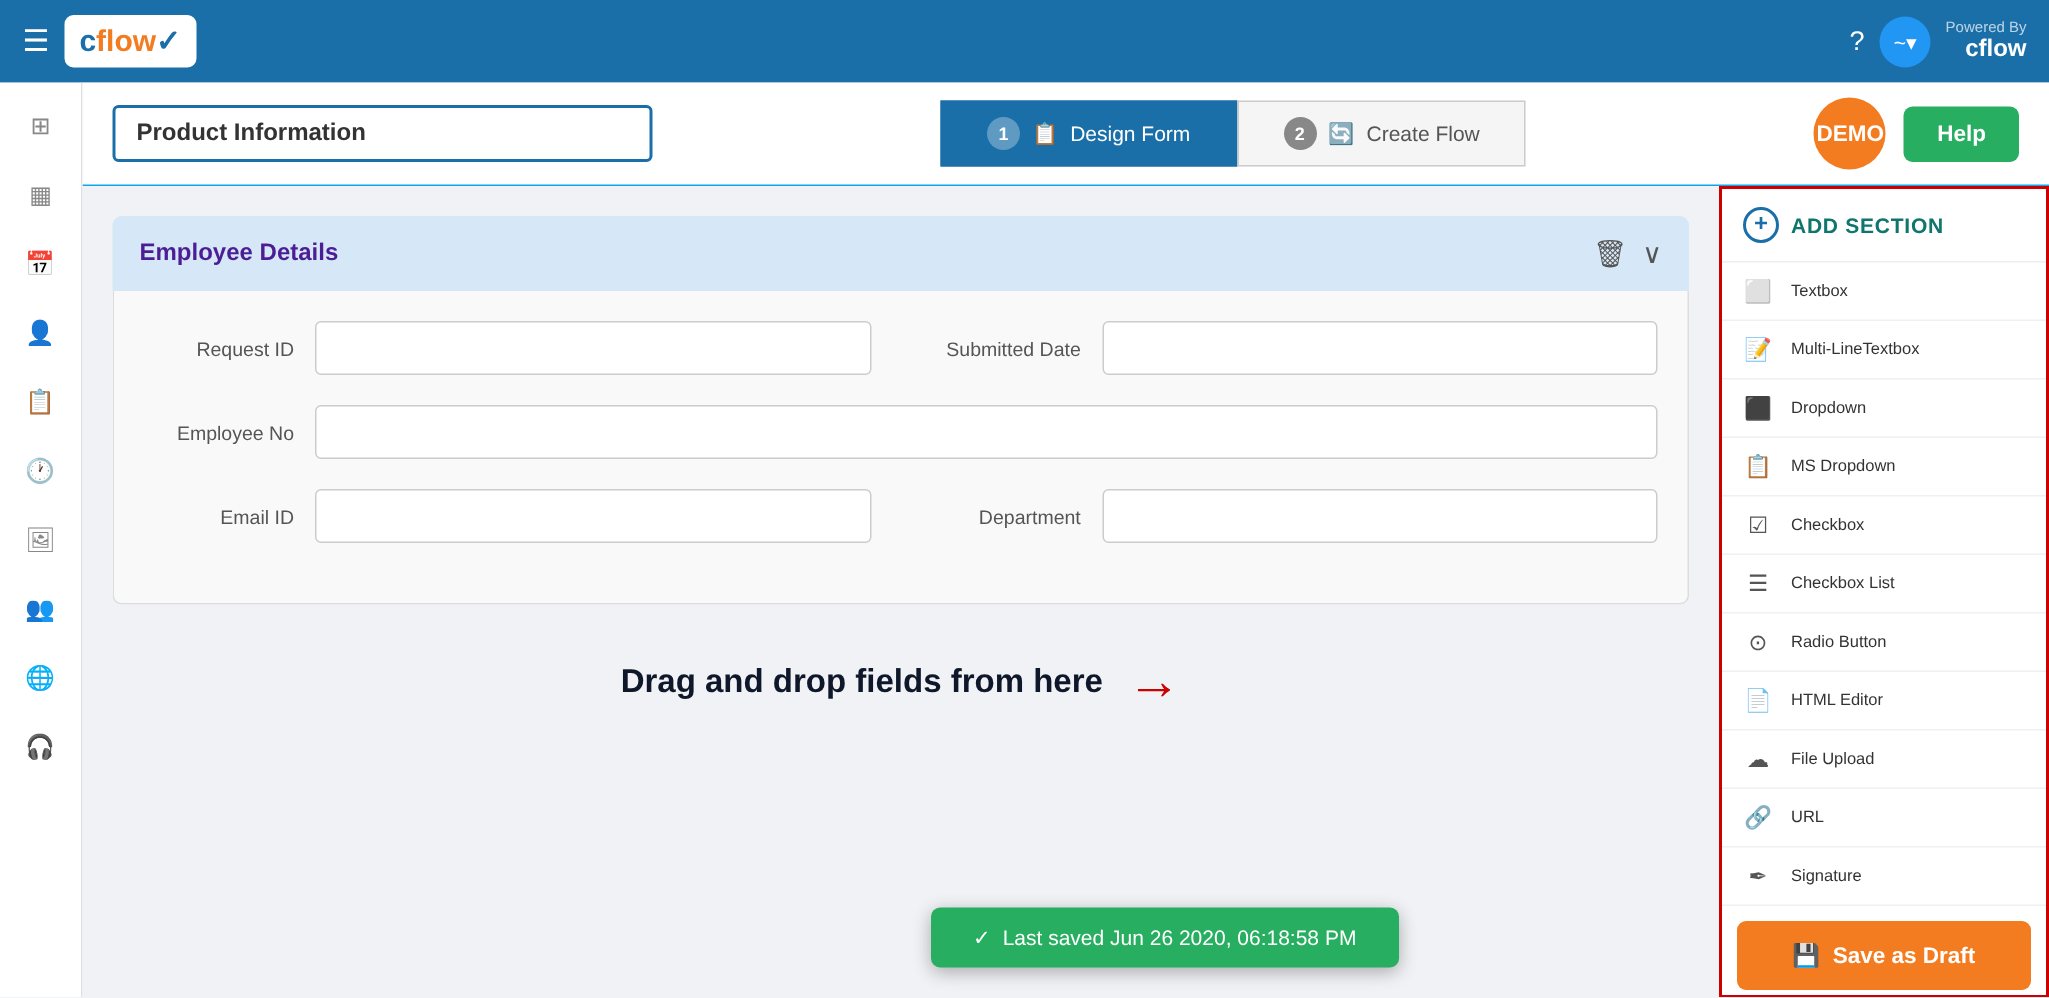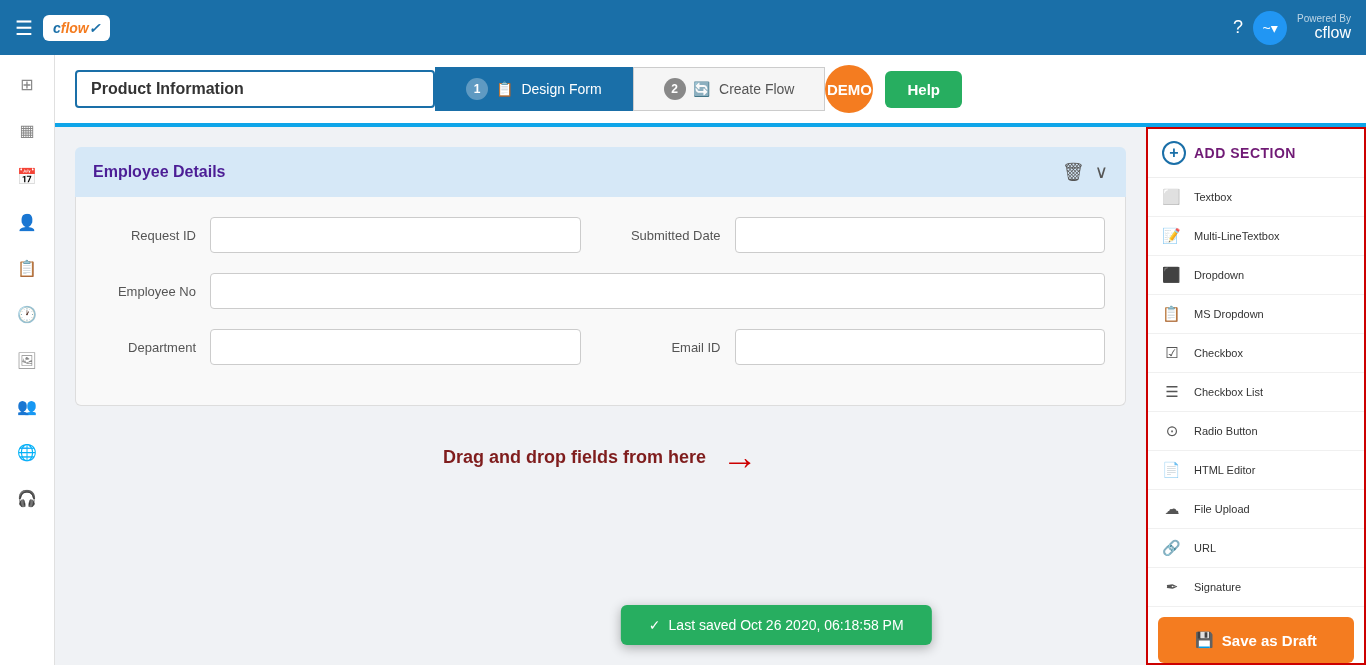--- a/index.html
+++ b/index.html
@@ -17,37 +17,36 @@
     }
     .navbar-left { display: flex; align-items: center; gap: 10px; }
     .hamburger { color: white; font-size: 20px; cursor: pointer; }
     .logo-box {
       background: white;
       border-radius: 6px;
       padding: 5px 10px;
       display: flex; align-items: center;
     }
     .logo-text {
-      font-size: 14px;
+      font-size: 20px;
       font-weight: bold;
       color: #1a6fa8;
-      font-style: italic;
     }
     .logo-text span { color: #f47c20; }
     .navbar-right { display: flex; align-items: center; gap: 10px; }
     .nav-icon { color: white; font-size: 18px; cursor: pointer; }
     .user-avatar {
       background: #2196f3;
       border-radius: 50%;
       width: 34px; height: 34px;
       display: flex; align-items: center; justify-content: center;
       color: white; font-size: 14px; cursor: pointer;
     }
     .powered-by { color: rgba(255,255,255,0.7); font-size: 10px; text-align: right; }
-    .cflow-brand { color: white; font-size: 16px; font-weight: normal; }
+    .cflow-brand { color: white; font-size: 16px; font-weight: bold; }
 
     
     .main-layout {
       display: flex;
       flex: 1;
       overflow: hidden;
     }
 
     
     .left-sidebar {
@@ -78,22 +77,22 @@
       overflow: hidden;
       background: #f0f2f5;
     }
 
     
     .header-row {
       background: white;
       padding: 10px 20px;
       display: flex;
       align-items: center;
-      justify-content: flex-start;
-      border-bottom: 4px solid #0ea5e9;
+      justify-content: space-between;
+      border-bottom: 1px solid #0ea5e9;
       flex-shrink: 0;
     }
     .form-title-input {
       border: 2px solid #1a6fa8;
       border-radius: 4px;
       padding: 8px 14px;
       font-size: 16px;
       font-weight: bold;
       color: #333;
       width: 360px;
@@ -211,23 +210,23 @@
 
     
     .drag-hint {
       display: flex;
       align-items: center;
       justify-content: center;
       gap: 16px;
       padding: 30px 0 10px 0;
     }
     .drag-hint-text {
-      font-size: 18px;
-      font-weight: bold;
-      color: #7f1d1d;
+      font-size: 22px;
+      font-weight: bold;
+      color: #0f172a;
     }
     .drag-arrow {
       color: #cc0000;
       font-size: 36px;
     }
 
     
     .right-panel {
       width: 220px;
       background: white;
@@ -251,21 +250,21 @@
       border: 2px solid #1a6fa8;
       display: flex; align-items: center; justify-content: center;
       color: #1a6fa8;
       font-size: 16px;
       font-weight: bold;
       cursor: pointer;
     }
     .add-section-label {
       font-size: 14px;
       font-weight: bold;
-      color: #701a75;
+      color: #0f766e;
       letter-spacing: 0.5px;
     }
 
     .panel-item {
       display: flex;
       align-items: center;
       gap: 12px;
       padding: 10px 14px;
       cursor: pointer;
       border-bottom: 1px solid #f0f0f0;
@@ -394,25 +393,25 @@
 
             <div class="form-row">
               <div class="form-field">
                 <label class="field-label">Employee No</label>
                 <input class="field-input" type="text" style="">
               </div>
             </div>
 
             <div class="form-row">
               <div class="form-field">
-                <label class="field-label">Department</label>
+                <label class="field-label">Email ID</label>
                 <input class="field-input" type="text" style="">
               </div>
               <div class="form-field">
-                <label class="field-label">Email ID</label>
+                <label class="field-label">Department</label>
                 <input class="field-input" type="text" style="">
               </div>
             </div>
 
           </div>
         </div>
 
         <div class="drag-hint">
           <span class="drag-hint-text">Drag and drop fields from here</span>
           <span class="drag-arrow">→</span>
@@ -476,14 +475,14 @@
           <span>Save as Draft</span>
         </button>
 
       </div>
     </div>
   </div>
 </div>
 
 <div class="toast">
   <span>✓</span>
-  <span>Last saved Oct 26 2020, 06:18:58 PM</span>
+  <span>Last saved Jun 26 2020, 06:18:58 PM</span>
 </div>
 
 </body></html>

